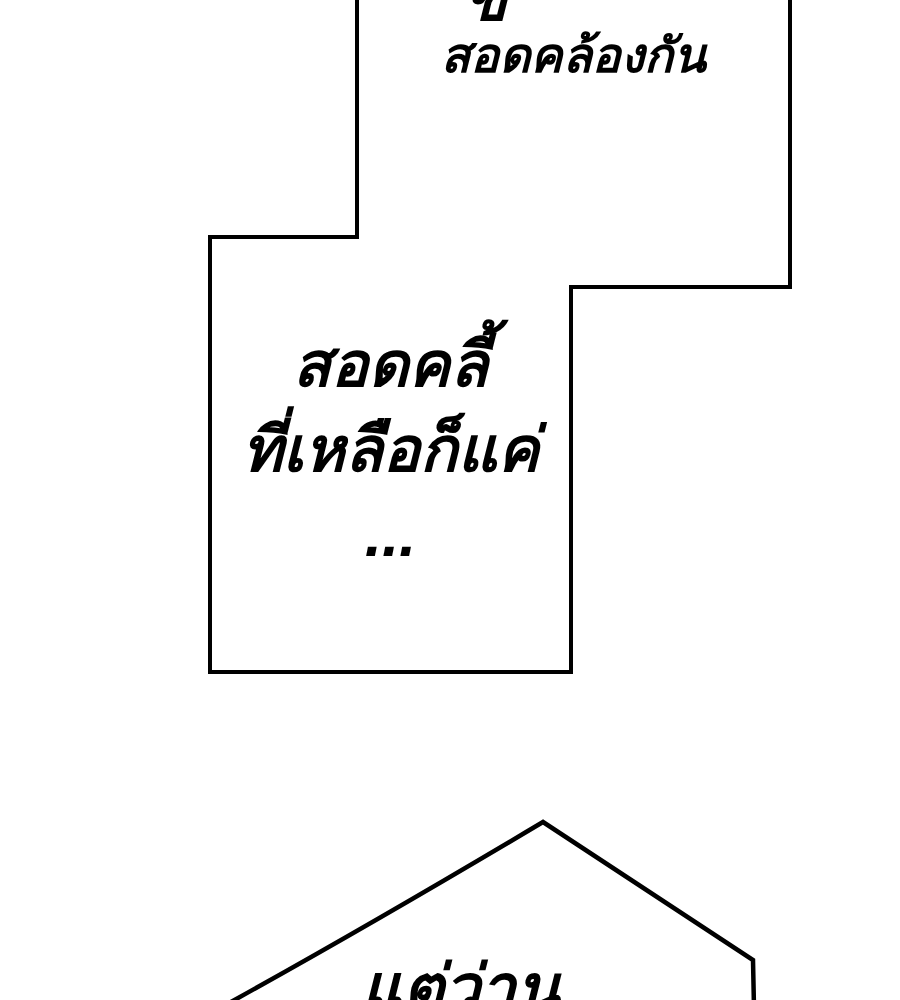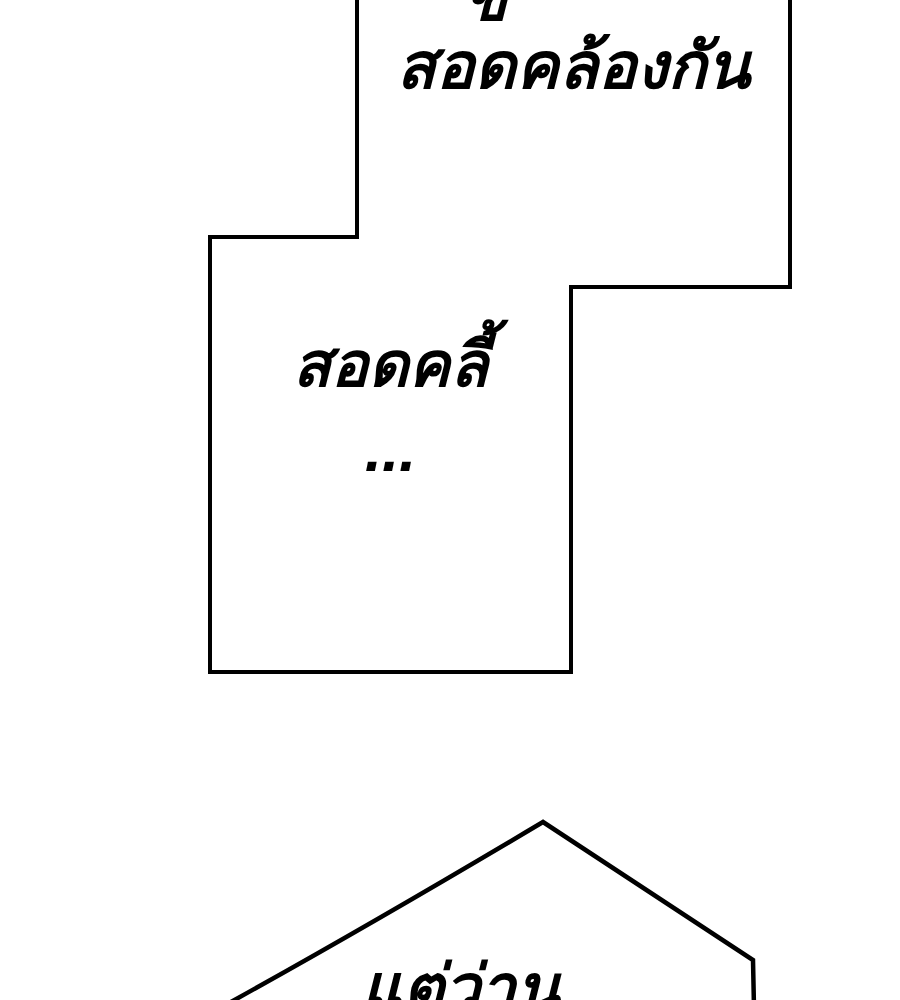--- a/index.html
+++ b/index.html
@@ -35,21 +35,21 @@
   .txt-fragment {
     left: 440px;
     top: -40px;
     width: 92px;
     font-size: 62px;
   }
   .txt-top {
     left: 357px;
     top: 26px;
     width: 433px;
-    font-size: 64px;
+    font-size: 48px;
   }
   .txt-middle {
     left: 210px;
     top: 322px;
     width: 361px;
     font-size: 62px;
   }
   .txt-middle .bubble-line {
     height: 85px;
     line-height: 85px;
@@ -72,18 +72,19 @@
 
     <path d="M 543 822 Q 365 928 220 1008 L 754 1008 L 753 960 Z" fill="#ffffff" stroke="#000000" stroke-width="4.5" stroke-linejoin="miter"></path>
   </svg>
 
   <div class="speech-text txt-fragment">ข</div>
 
   <div class="speech-text txt-top">สอดคล้องกัน</div>
 
   <div class="speech-text txt-middle">
     <div class="bubble-line">สอดคลี้</div>
+    <div class="bubble-line">ที่เหลือก็แค่</div>
     <div class="bubble-line">...</div>
   </div>
 
   <div class="speech-text txt-bottom">แต่ว่าน...</div>
 
 </div>
 
 </body></html>

